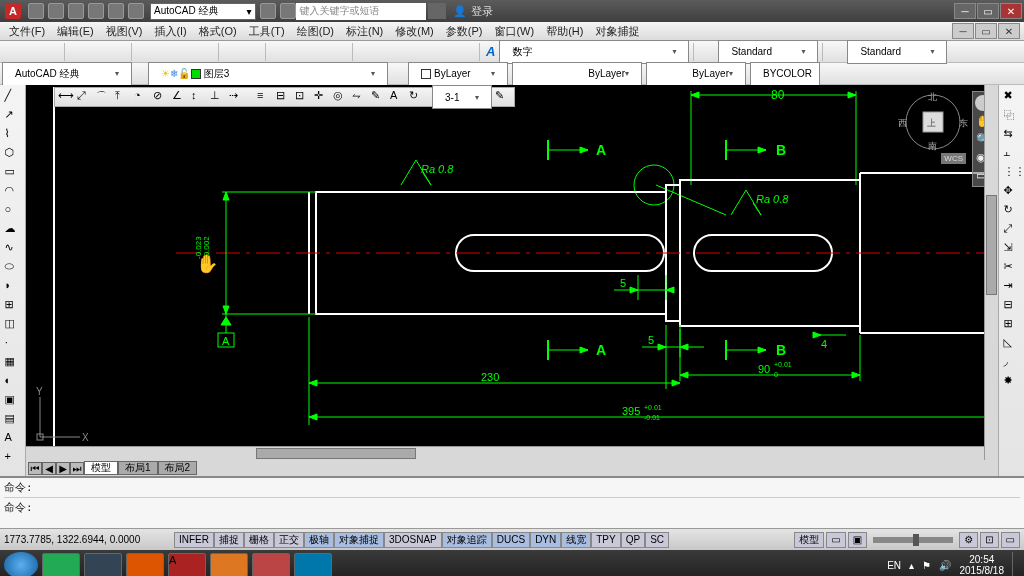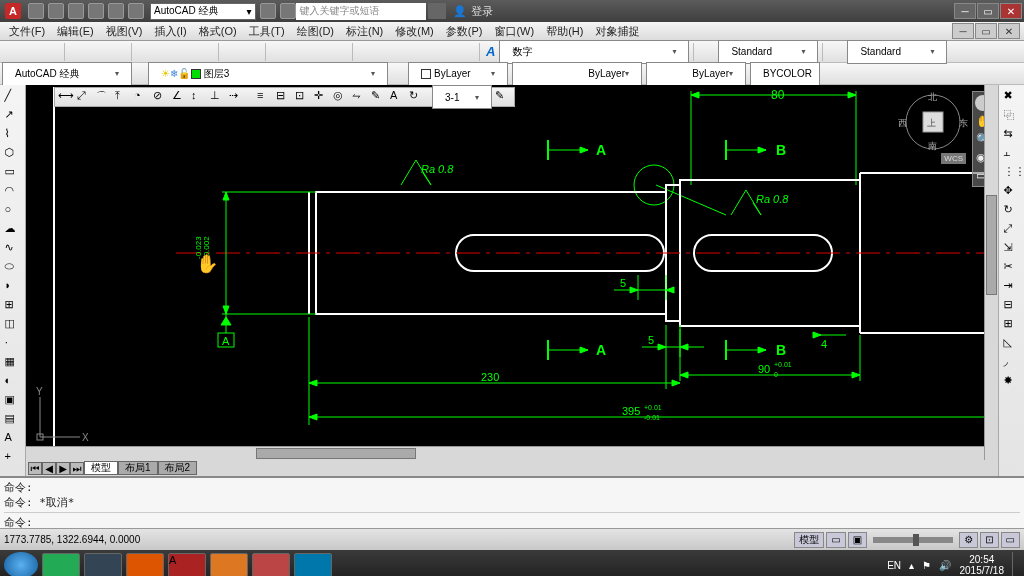--- a/index.html
+++ b/index.html
@@ -443,26 +443,41 @@
     <div class="pi">⊟</div>
     <div class="pi">⊞</div>
     <div class="pi">◺</div>
     <div class="pi">◞</div>
     <div class="pi">✸</div>
   </div>
 </div>
 
 <div class="cmd">
   <div class="line">命令:</div>
-  <div class="line">命令: *取消*</div>
   <div class="line" style="border-top:1px solid #ccc;margin-top:2px;padding-top:2px">命令:</div>
 </div>
 
 <div class="statusbar">
   <div class="coord">1773.7785, 1322.6944, 0.0000</div>
+  <div id="toggles" style="display:flex">
+      <div class="toggle">INFER</div>
+      <div class="toggle">捕捉</div>
+      <div class="toggle">栅格</div>
+      <div class="toggle">正交</div>
+      <div class="toggle on">极轴</div>
+      <div class="toggle on">对象捕捉</div>
+      <div class="toggle">3DOSNAP</div>
+      <div class="toggle on">对象追踪</div>
+      <div class="toggle on">DUCS</div>
+      <div class="toggle on">DYN</div>
+      <div class="toggle on">线宽</div>
+      <div class="toggle">TPY</div>
+      <div class="toggle">QP</div>
+      <div class="toggle">SC</div>
+    </div>
   <div style="margin-left:auto;display:flex;align-items:center;gap:2px">
     <div class="toggle">模型</div>
     <div class="toggle">▭</div>
     <div class="toggle">▣</div>
     <div style="width:80px;height:6px;background:#888;margin:0 4px;position:relative">
       <div style="position:absolute;left:40px;top:-3px;width:6px;height:12px;background:#555"></div>
     </div>
     <div class="toggle">⚙</div>
     <div class="toggle">⊡</div>
     <div class="toggle">▭</div>
@@ -478,17 +493,17 @@
   <div class="task" style="background:#d72"></div>
   <div class="task" style="background:#b44"></div>
   <div class="task" style="background:#07a"></div>
   <div class="tray">
     <span>EN</span>
     <span>▴</span>
     <span>⚑</span>
     <span>🔊</span>
     <div style="text-align:center;line-height:11px">
       <div>20:54</div>
-      <div>2015/7/18</div>
+      <div>2015/8/18</div>
     </div>
     <div style="width:8px;height:26px;border-left:1px solid #666"></div>
   </div>
 </div>
 
 </body></html>

